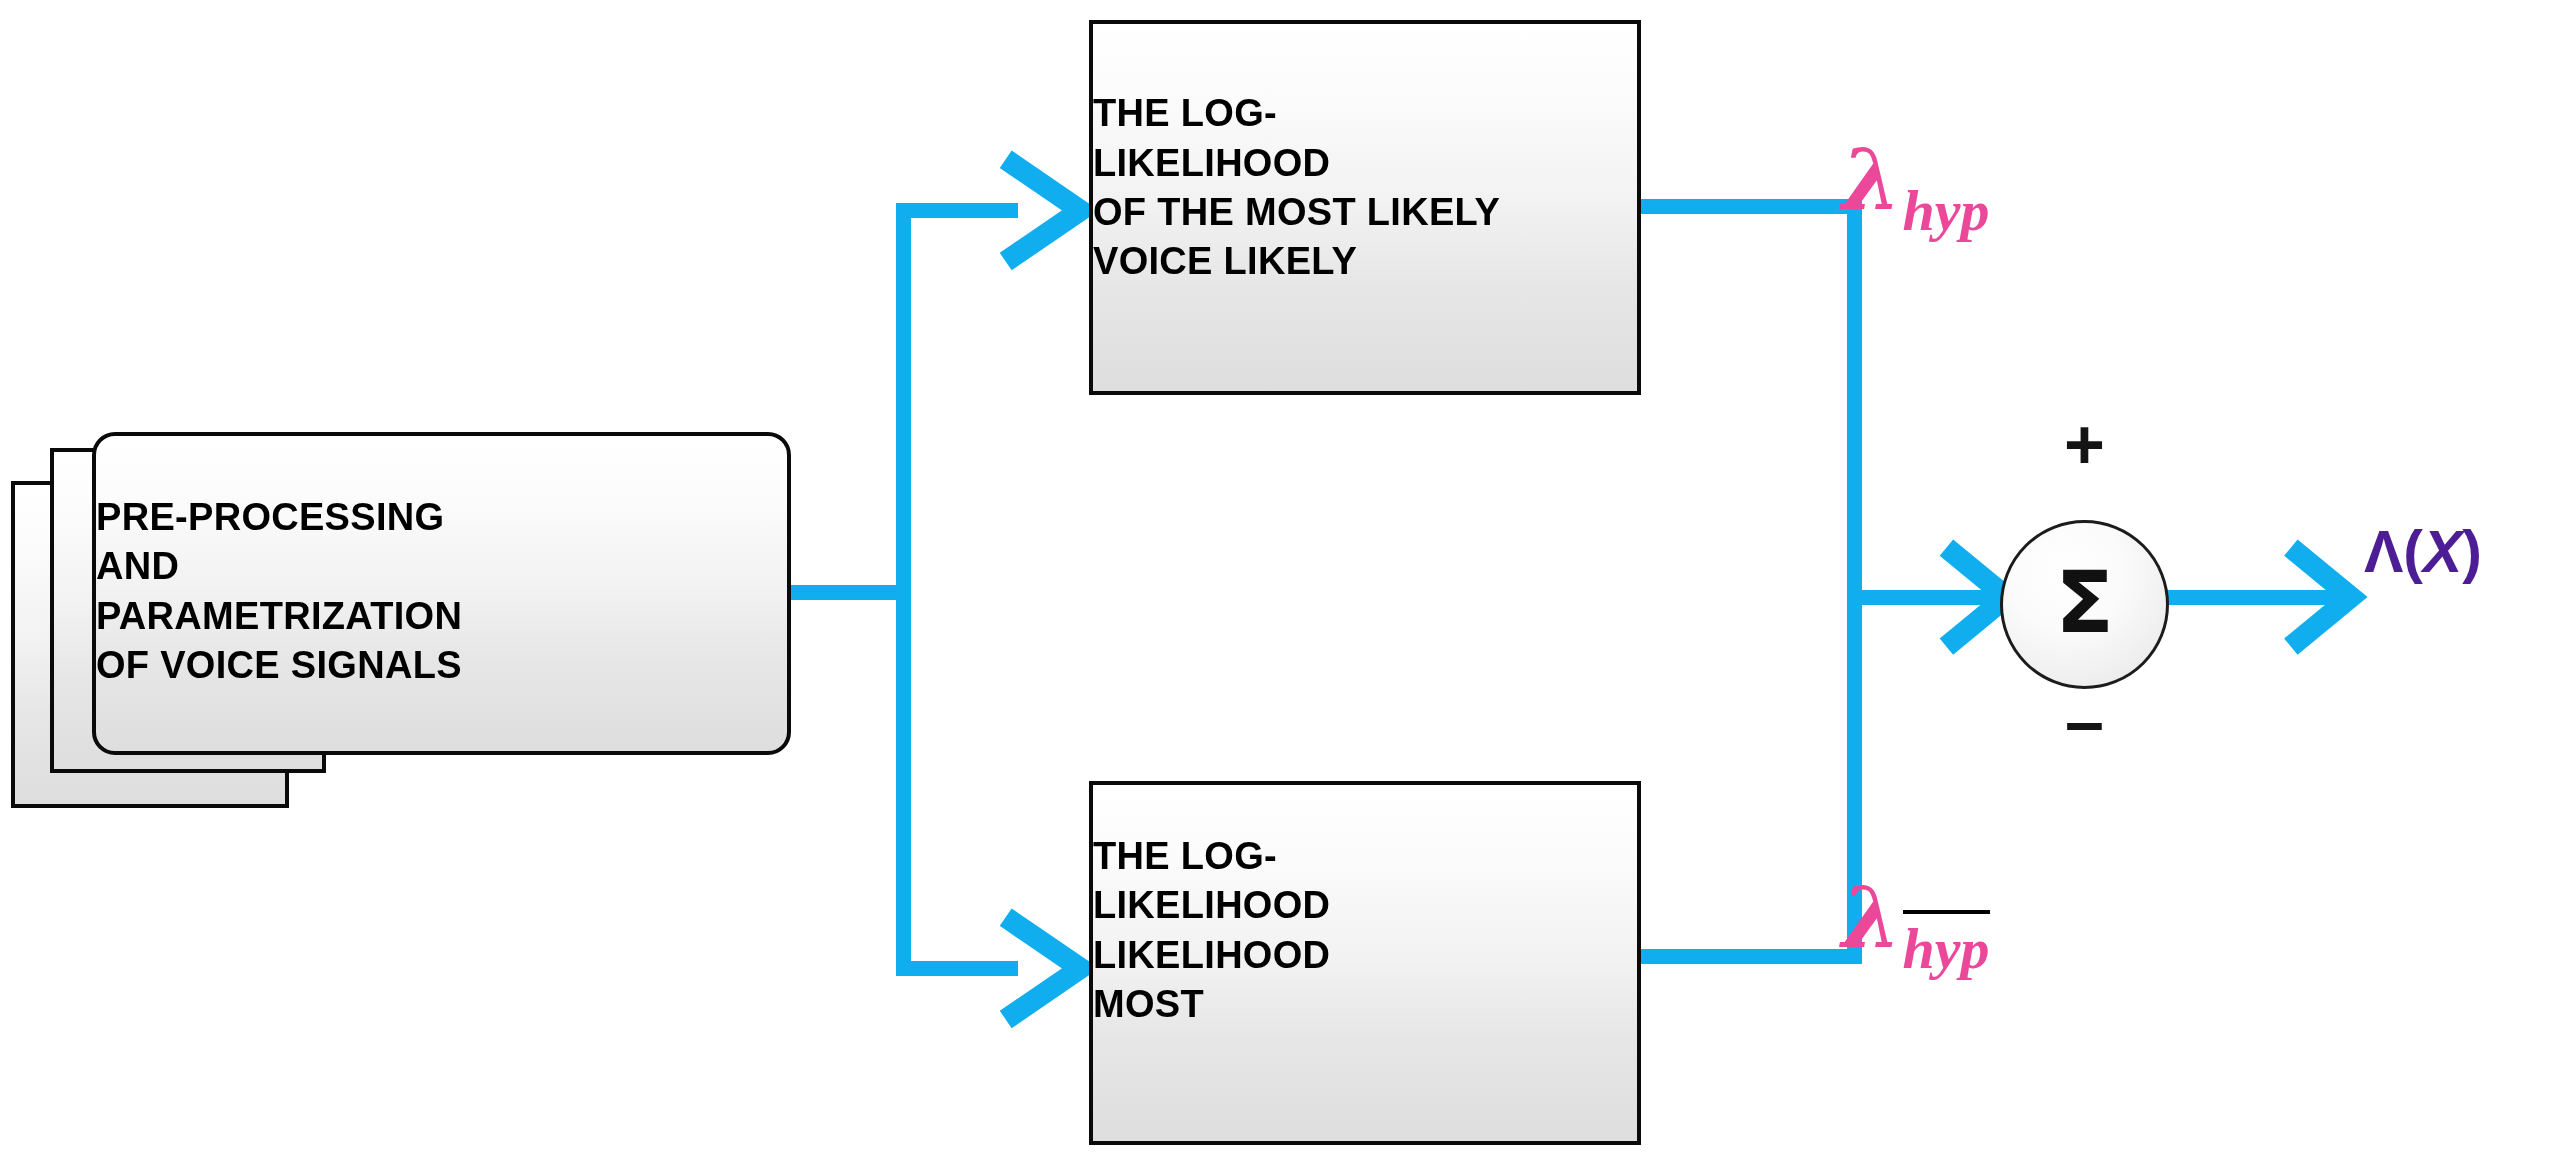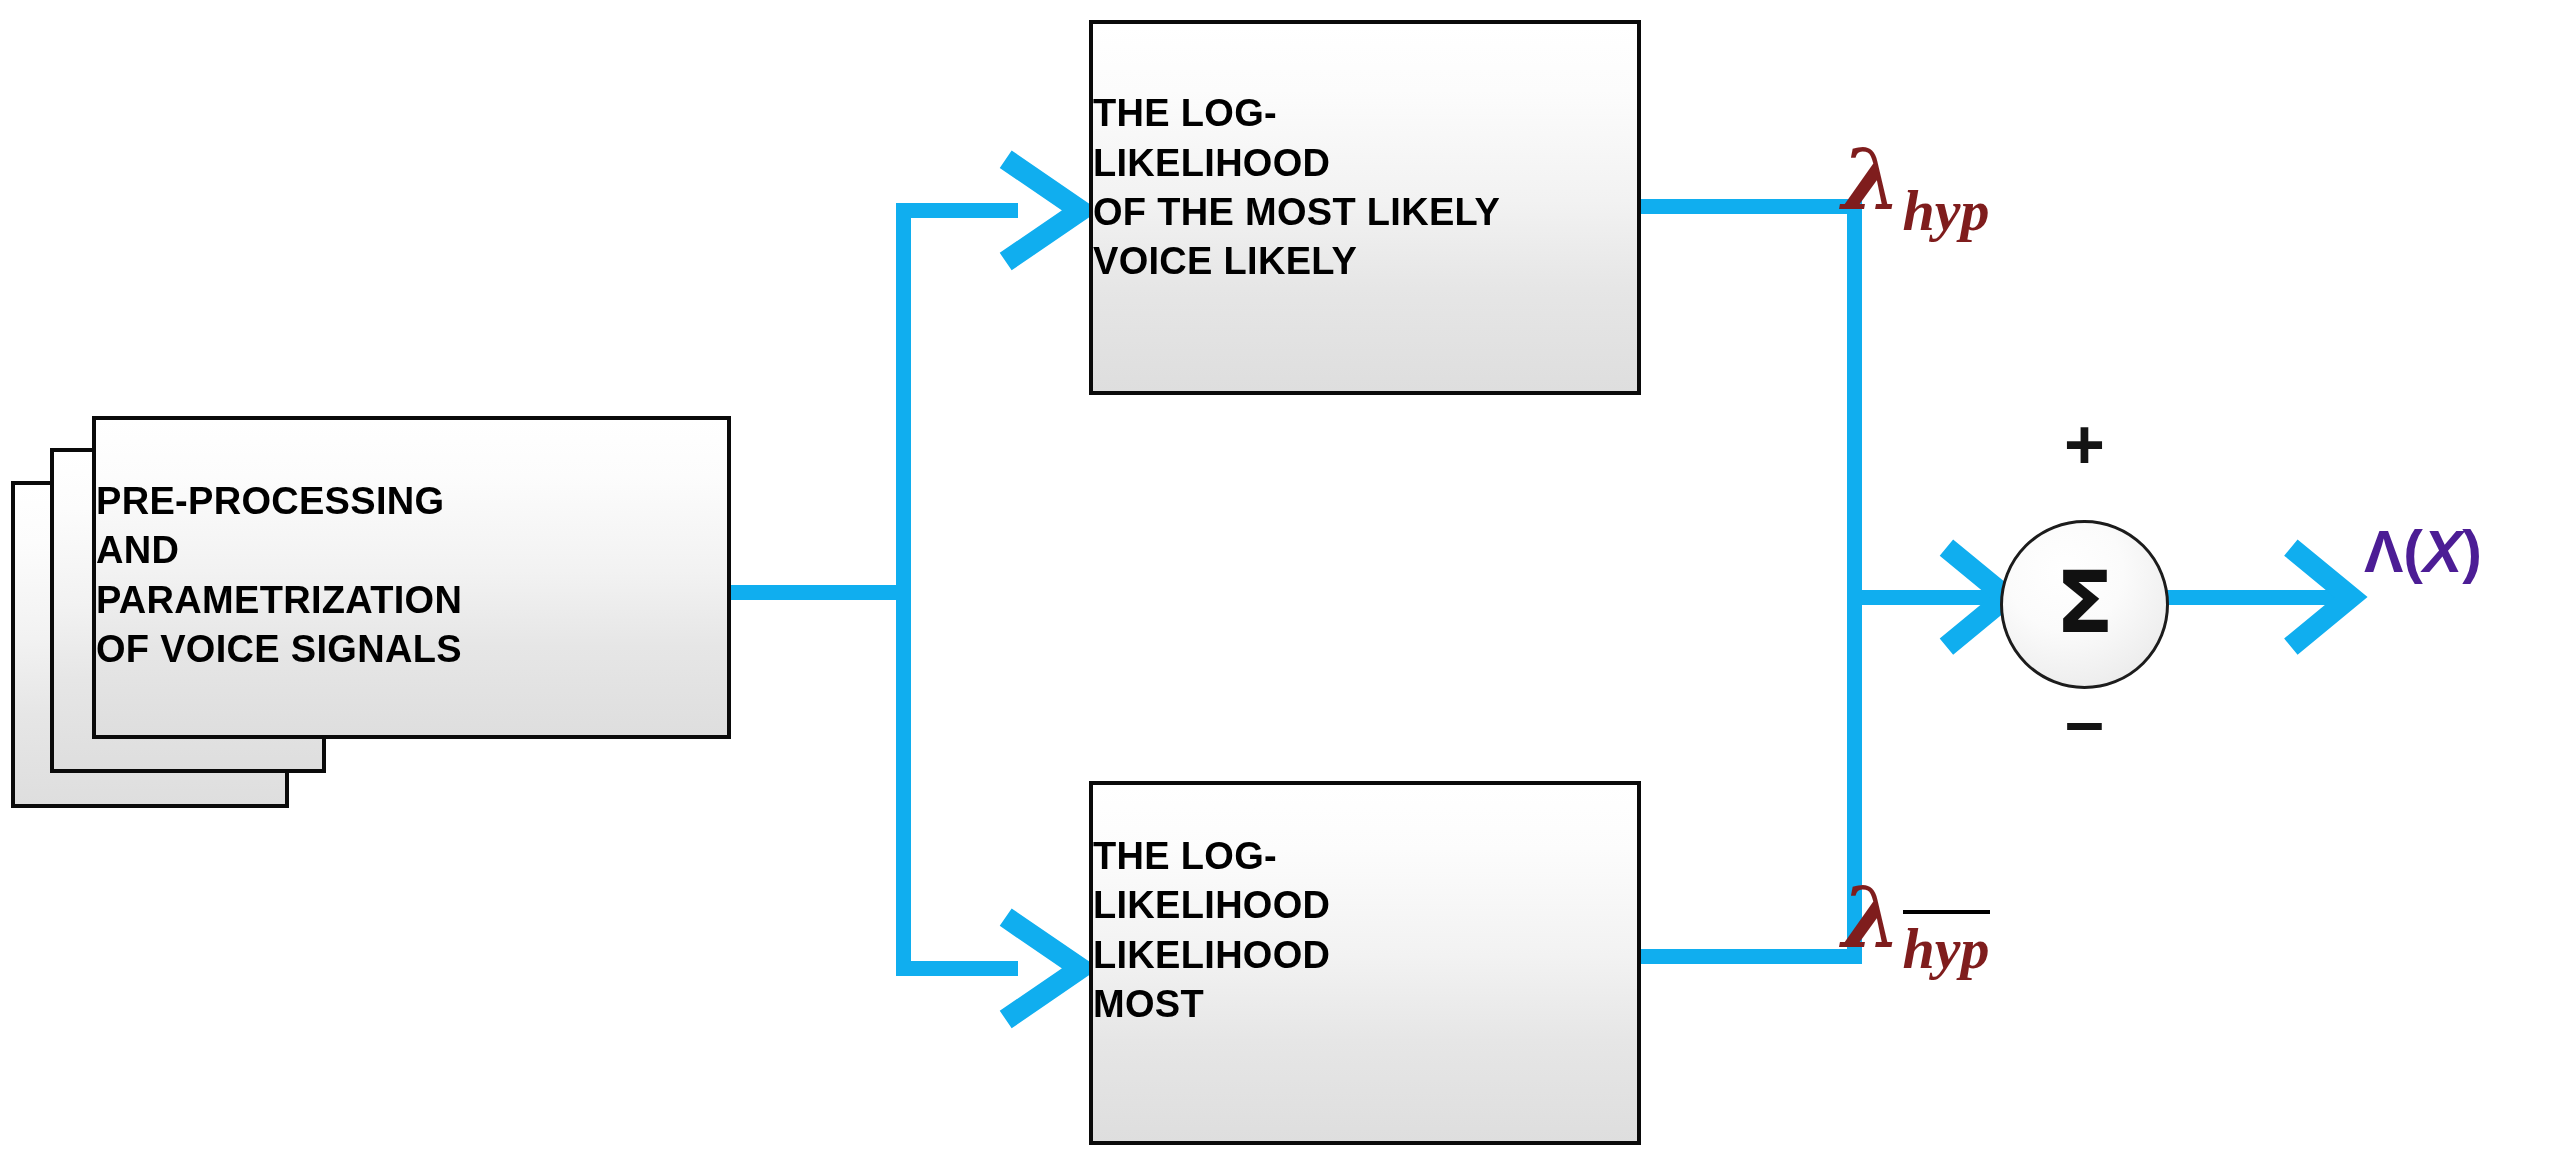--- a/index.html
+++ b/index.html
@@ -21,21 +21,21 @@
     color:#000000;
     letter-spacing:0.3px;
     line-height:1.30;
     font-family:"Liberation Sans",sans-serif;
   }
   .boxtext span{display:block;}
 
   
   #sheet-back  {left:10.6px;  top:481px; width:278px; height:327px; border-width:4.1px;}
   #sheet-mid   {left:50px;  top:448px; width:276px; height:325px; border-width:4.1px;}
-  #sheet-front {left:92px; top:416px; width:639px; height:323px; border-width:4.9px;}
+  #sheet-front {left:92px; top:432px; width:699px; height:323px; border-width:4.9px;border-radius:23px;}
   #sheet-front .boxtext{top:57px;font-size:38px;}
 
   
   #block-top    {left:1089px; top:20.3px;  width:552px; height:375px;}
   #block-top .boxtext{top:65px;font-size:38px;}
   #block-bottom {left:1089px; top:781px; width:552px; height:364px;}
   #block-bottom .boxtext{top:47px;font-size:38px;}
 
   
   #sum-node{
@@ -52,21 +52,21 @@
     position:absolute;text-align:center;width:97px;
     font-weight:bold;color:#141414;
     font-family:"Liberation Sans",sans-serif;
   }
   #plus-sign  {left:2036px; top:410px;  font-size:70px; line-height:1;}
   #minus-sign {left:2036px; top:686px;  font-size:70px; line-height:1;}
 
   
   .mathlabel{
     position:absolute;
-    color:#7f1d1d;
+    color:#ec4899;
     font-family:"Liberation Serif",serif;
     font-weight:bold;
     font-style:italic;
     white-space:nowrap;
   }
   .mathlabel .lam{font-size:84px;font-style:italic;font-family:"DejaVu Serif",serif;}
   .mathlabel .sub{font-size:58px;font-style:italic;position:relative;top:21px;left:1.6px;}
   .mathlabel .sub.bar{border-top:4.1px solid #000;padding-top:0.8px;display:inline-block;}
   #lambda-hyp     {left:1842px; top:130px;}
   #lambda-hyp-bar {left:1842px; top:868px;}

